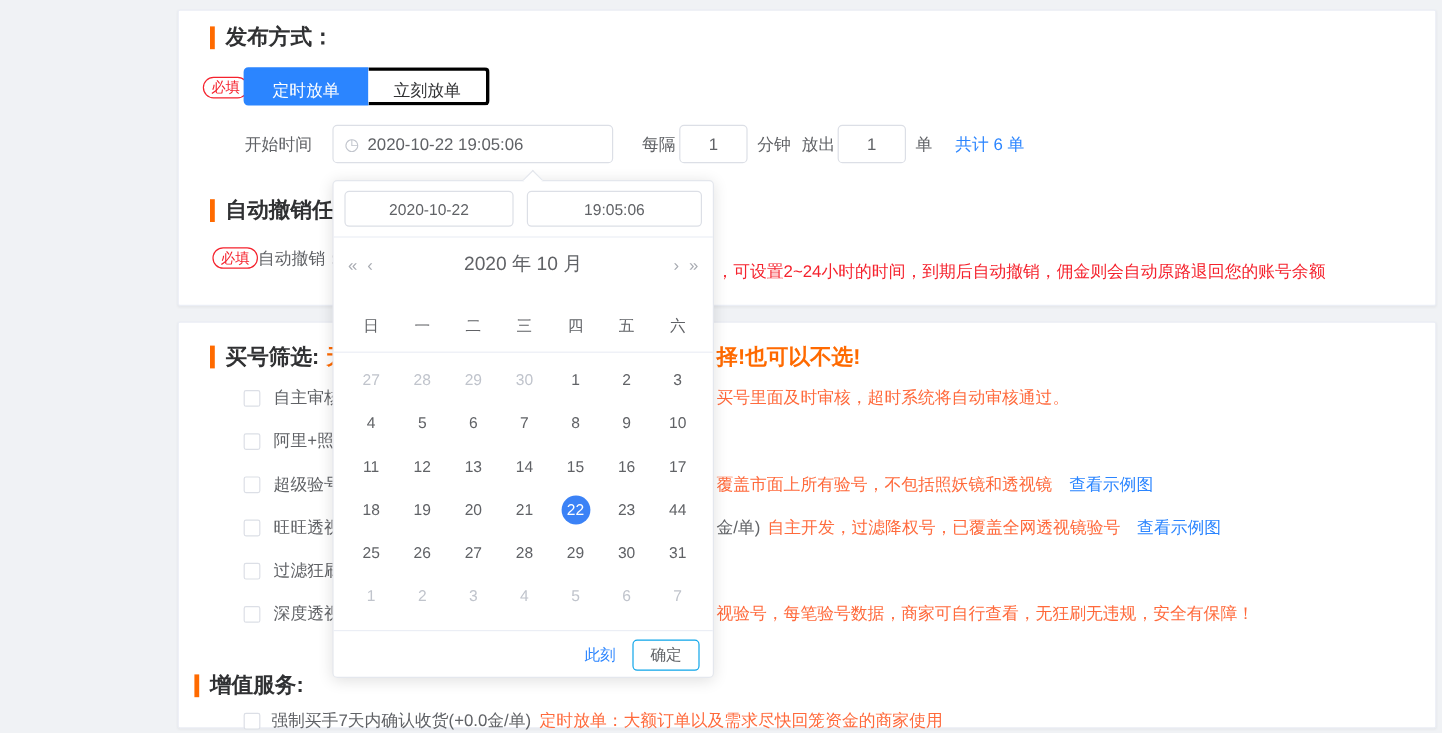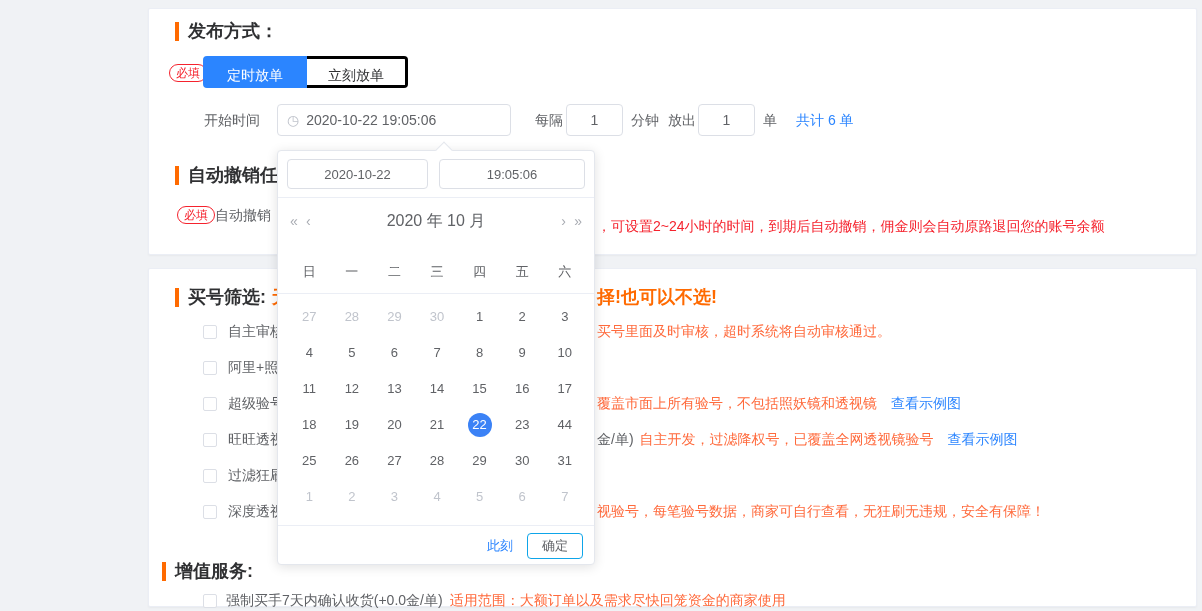--- a/index.html
+++ b/index.html
@@ -198,21 +198,21 @@
 </div>
 
 <div class="sec-head" style="left:162px; top:559px;">
   <span class="sec-bar"></span>
   <span class="sec-title">增值服务:</span>
 </div>
 
 <div class="chk-row" style="top:590px;">
   <span class="chk"></span>
   <span class="chk-label" style="margin-left:9px;">强制买手7天内确认收货(+0.0金/单)</span>
-  <span class="orange-note" style="margin-left:7px;">适用范围：大额订单以及需求尽快回笼资金的商家使用</span>
+  <span class="orange-note" style="margin-left:7px;">定时放单：大额订单以及需求尽快回笼资金的商家使用</span>
 </div>
 
 <div id="picker">
   <div class="arrow"></div>
 
   <div class="pk-inp" id="pk-date">
     <span>2020-10-22</span>
   </div>
   <div class="pk-inp" id="pk-time">
     <span>19:05:06</span>

